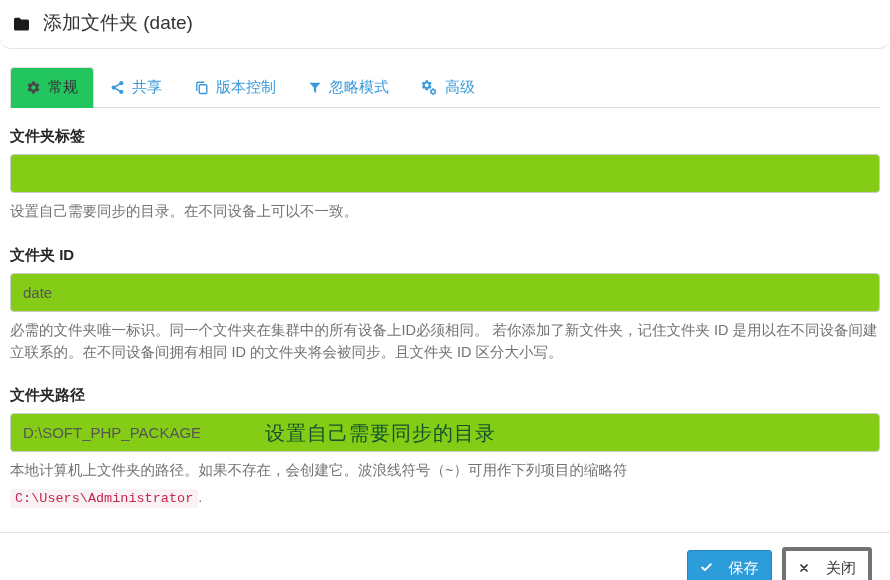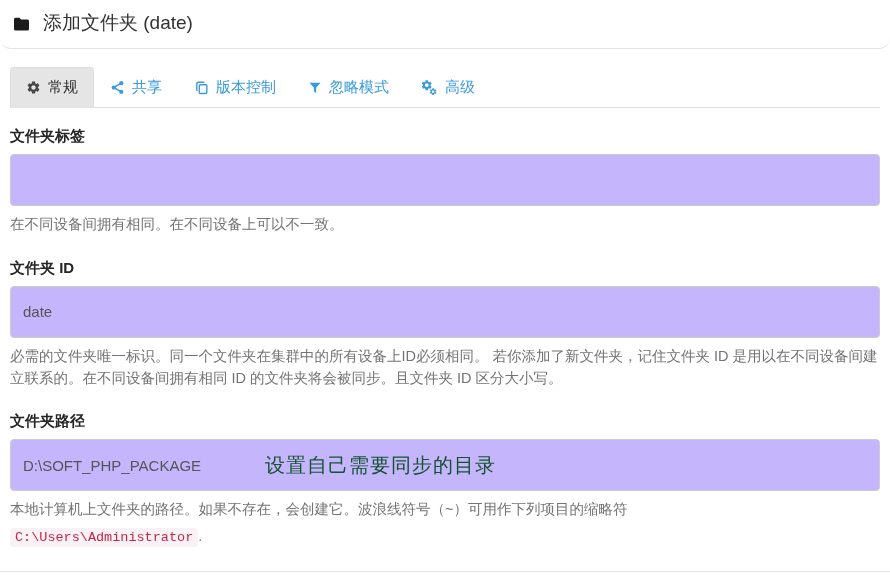--- a/index.html
+++ b/index.html
@@ -27,35 +27,35 @@
 
   
   .tabs { list-style: none; margin: 0; padding: 0; display: flex; border-bottom: 1px solid #ddd; }
   .tab {
     display: flex; align-items: center; gap: 7px;
     padding: 10px 15px; font-size: 15px;
     color: #3a9bdc; cursor: pointer;
     border: 1px solid transparent; margin-bottom: -1px;
     border-radius: 4px 4px 0 0; white-space: nowrap;
   }
-  .tab.active { color: #333; background: #e5e5e5; border-color: #ddd #ddd transparent #ddd; cursor: default; }
+  .tab.active { color: #333; background: #22c55e; border-color: #ddd #ddd transparent #ddd; cursor: default; }
   .tab .ticon { display: inline-flex; color: inherit; }
   .tab.active .ticon { color: #474747; }
 
   
   .form { padding-top: 19px; }
   .fgroup { margin-bottom: 23px; }
   .flabel { display: block; font-weight: bold; font-size: 15px; color: #262626; margin-bottom: 8px; }
   .inputwrap { position: relative; }
   .finput {
-    width: 100%; height: 52px;
+    width: 100%; height: 39px;
     padding: 7px 12px; font-size: 15px; color: #555;
     border: 1px solid #ccc; border-radius: 4px;
     font-family: "Liberation Sans", "DejaVu Sans", sans-serif;
-    background: #c4b5fd; outline: none;
+    background: #84cc16; outline: none;
   }
   .annotation {
     position: absolute; left: 255px; top: 50%; transform: translateY(-50%);
     color: #14532d; font-size: 20px; letter-spacing: 1px; pointer-events: none;
   }
   .fhelp { margin-top: 8px; font-size: 14.5px; color: #737373; line-height: 1.5; }
   .fhelp .codeline { margin-top: 5px; }
   code.path {
     font-family: Liberation Mono, monospace;
     font-size: 13.5px; color: #c7254e; background: #f9f2f4;
@@ -148,21 +148,21 @@
       </li>
     </ul>
 
     <div class="form">
 
       <div class="fgroup">
         <label class="flabel">文件夹标签</label>
         <div class="inputwrap">
           <input class="finput" type="text" value="" style="">
         </div>
-        <div class="fhelp">在不同设备间拥有相同。在不同设备上可以不一致。</div>
+        <div class="fhelp">设置自己需要同步的目录。在不同设备上可以不一致。</div>
       </div>
 
       <div class="fgroup">
         <label class="flabel">文件夹 ID</label>
         <div class="inputwrap">
           <input class="finput" type="text" value="date" style="">
         </div>
         <div class="fhelp">必需的文件夹唯一标识。同一个文件夹在集群中的所有设备上ID必须相同。 若你添加了新文件夹，记住文件夹 ID 是用以在不同设备间建立联系的。在不同设备间拥有相同 ID 的文件夹将会被同步。且文件夹 ID 区分大小写。</div>
       </div>
 

